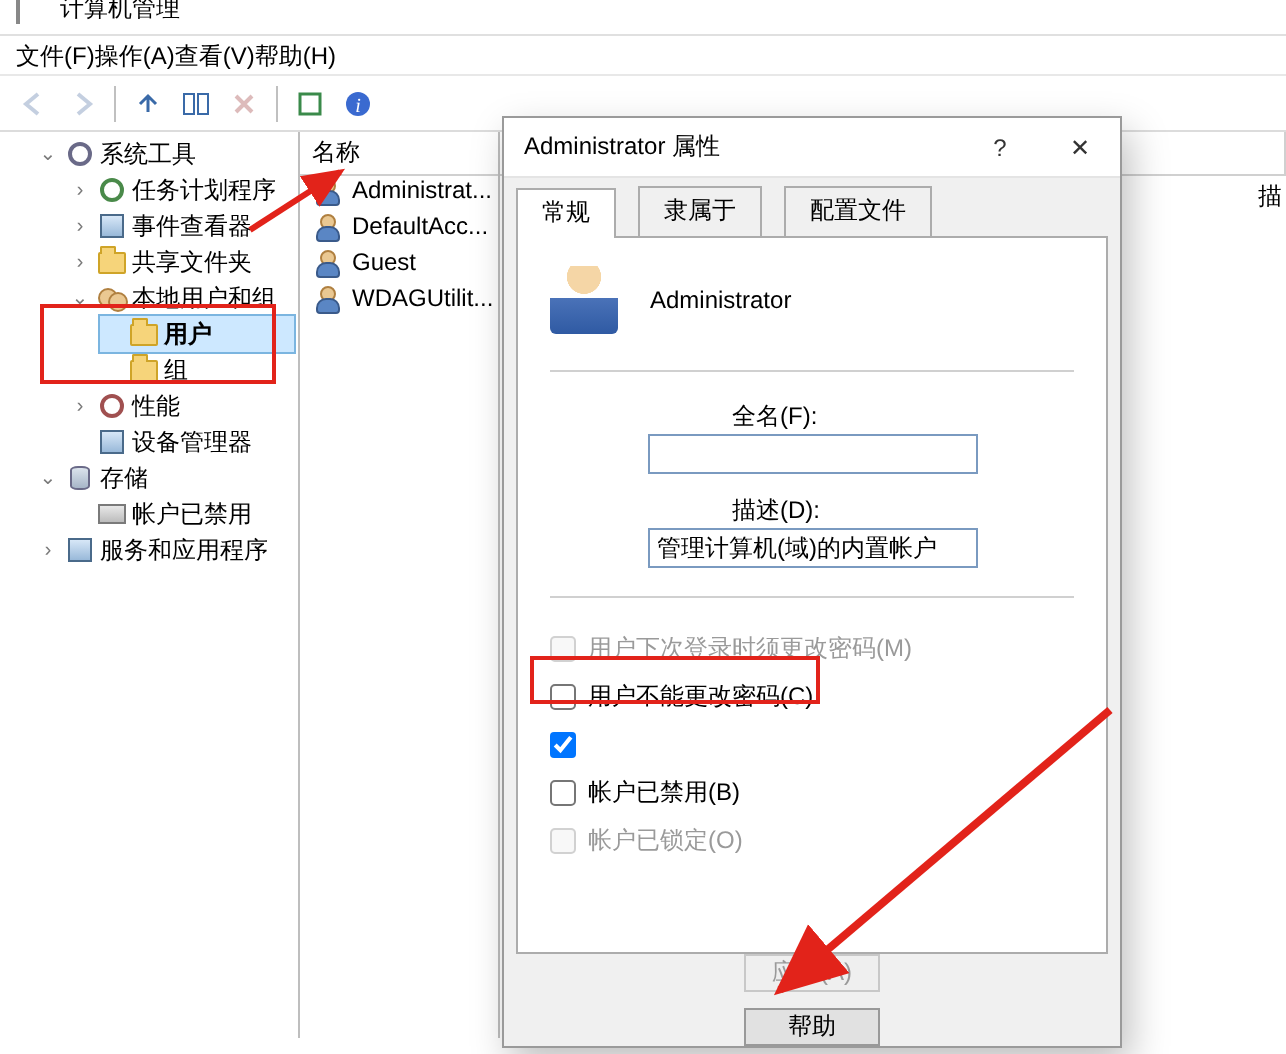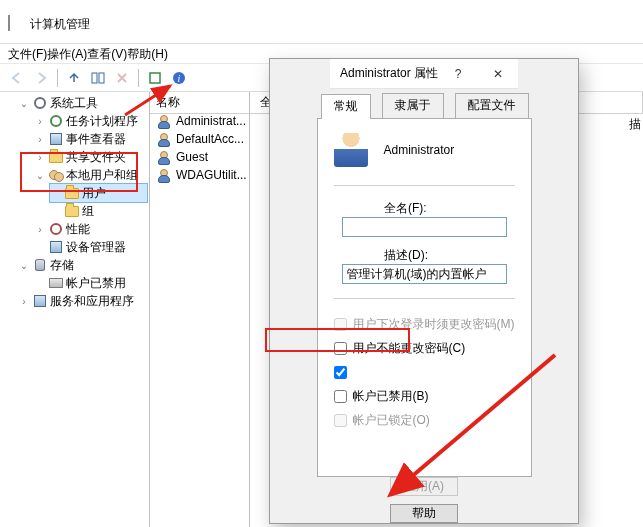--- a/index.html
+++ b/index.html
@@ -10,24 +10,24 @@
     background: #fff;
     color: #000;
     width: 643px;
     height: 527px;
     overflow: hidden;
     position: relative;
   }
   
   .title-bar {
     background: #fff;
-    height: 44px;
-    padding: 16px 8px;
+    height: 18px;
+    padding: 4px 8px;
     border-bottom: 1px solid #e0e0e0;
-    display: flex; align-items: flex-start; gap: 6px;
+    display: flex; align-items: flex-end; gap: 6px;
   }
   .title-icon { width: 16px; height: 16px; display:inline-block; }
   .menu-bar {
     height: 20px;
     padding: 2px 8px;
     display: flex; 
     border-bottom: 1px solid #e8e8e8;
   }
   .menu-bar span { cursor: default; }
   .tool-bar {
@@ -72,47 +72,47 @@
     flex:1;
     position:relative;
   }
   
   .tree { list-style:none; margin:0; padding:0; }
   .tree li { white-space:nowrap; }
   .t-row { display:flex; align-items:center; height:18px; gap:2px; padding-left:0; }
   .tw { display:inline-block; width:12px; text-align:center; color:#7a7a7a; font-size:10px; cursor:default; }
   .t-icon { width:16px; height:16px; display:inline-flex; align-items:center; justify-content:center; }
   .t-kids { list-style:none; margin:0; padding-left:16px; }
-  .sel { background:#cde8ff; outline:1px solid #7bb5e0; }
+  .sel { background:#cde8ff; outline:1px solid #7bb5e0;font-weight:bold; }
   
   .ico-folder { width:14px; height:11px; background:#f6d47a; border:1px solid #cfa428; border-radius:1px; position:relative; }
   .ico-folder::before { content:""; position:absolute; top:-4px; left:0; width:6px; height:3px; background:#f6d47a; border:1px solid #cfa428; border-bottom:none; border-radius:1px 1px 0 0;}
   .ico-gear { width:12px;height:12px;border:2px solid #6a6a88;border-radius:50%;position:relative; }
   .ico-db { width:10px;height:12px;border:1px solid #6a6a88;border-radius:4px/2px;background:linear-gradient(#dbe3ec,#a7b6c8); }
   .ico-disk { width:14px;height:10px;border:1px solid #7a7a7a;background:linear-gradient(#e8e8e8,#bcbcbc); }
   .ico-serv { width:12px;height:12px;background:linear-gradient(#d7e7f7,#99b9d9);border:1px solid #4a6a8a; }
   .ico-user {
     width:14px;height:14px;position:relative;
   }
   .ico-user::before{content:"";position:absolute;top:0;left:3px;width:6px;height:6px;border-radius:50%;background:#eac892;border:1px solid #b08040;}
   .ico-user::after{content:"";position:absolute;bottom:0;left:1px;width:10px;height:6px;border-radius:5px 5px 2px 2px;background:#5a86c4;border:1px solid #3a5a8a;}
   .ico-group { width:14px;height:14px;position:relative; }
   .ico-group::before{content:"";position:absolute;left:0;top:2px;width:8px;height:8px;border-radius:50%;background:#eac892;border:1px solid #b08040;}
   .ico-group::after{content:"";position:absolute;left:5px;top:4px;width:8px;height:8px;border-radius:50%;background:#eac892;border:1px solid #b08040;}
   .ico-mgmt { width:14px;height:14px;background:conic-gradient(#d9d9d9 0 25%,#bfbfbf 0 50%,#d9d9d9 0 75%,#bfbfbf 0);border:1px solid #888; }
 
   
   .dialog {
     position:absolute;
-    left:269px; top:58px;
+    left:251px; top:58px;
     width:310px; height:466px;
     background:#f0f0f0;
     border:1px solid #9a9a9a;
     box-shadow: 4px 8px 18px rgba(0,0,0,.25);
-    display:flex; flex-direction:column;align-items:center;
+    display:flex; flex-direction:column;
   }
   .dlg-title {
     height:30px; background:#fff;
     display:flex; align-items:center; justify-content:space-between;
     padding:0 0 0 10px;
     border-bottom:1px solid #e4e4e4;
   }
   .dlg-ctrls { display:flex; }
   .dlg-ctrl { width:40px;height:30px;display:flex;align-items:center;justify-content:center;font-family:Arial;font-size:12px;color:#333; }
   .tab-strip {

